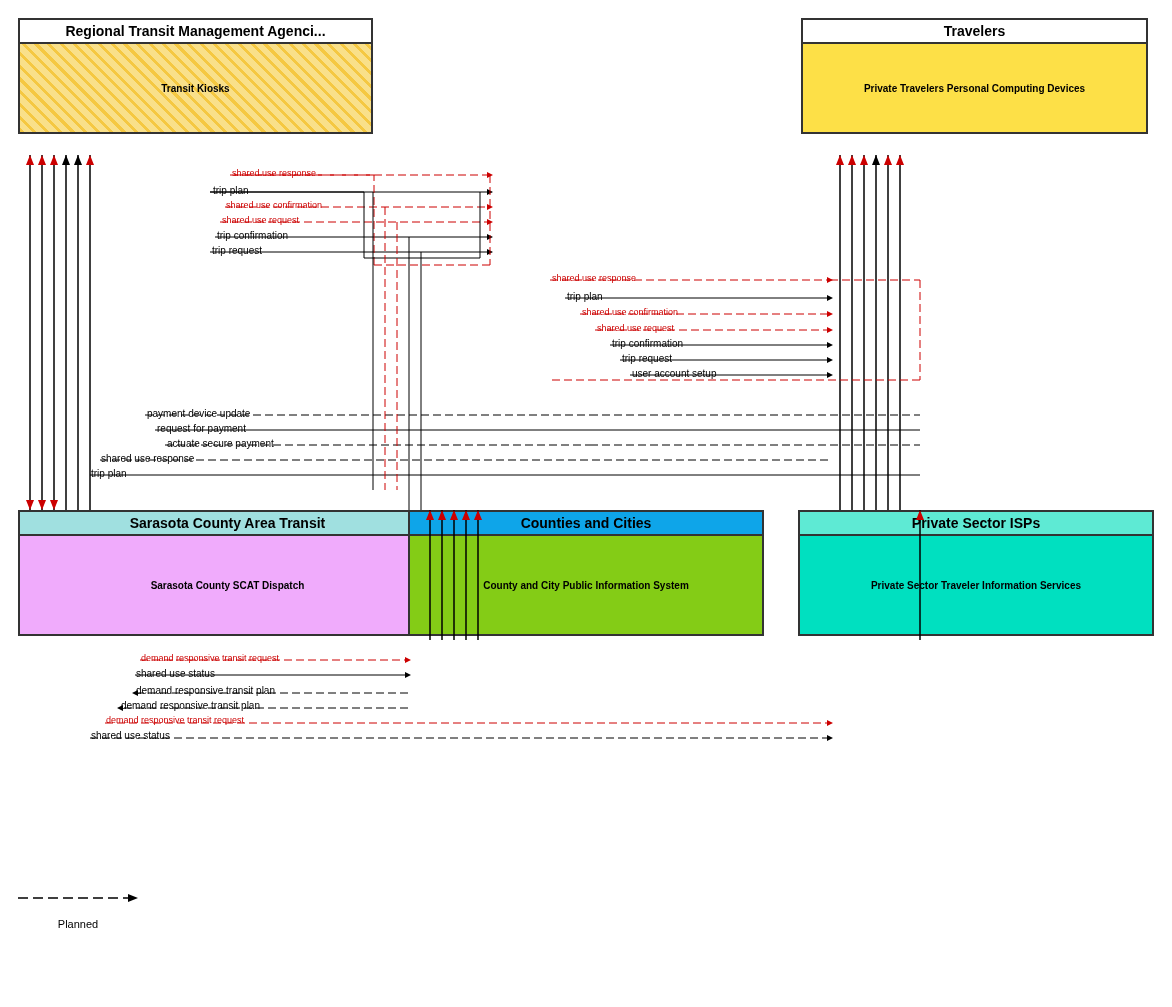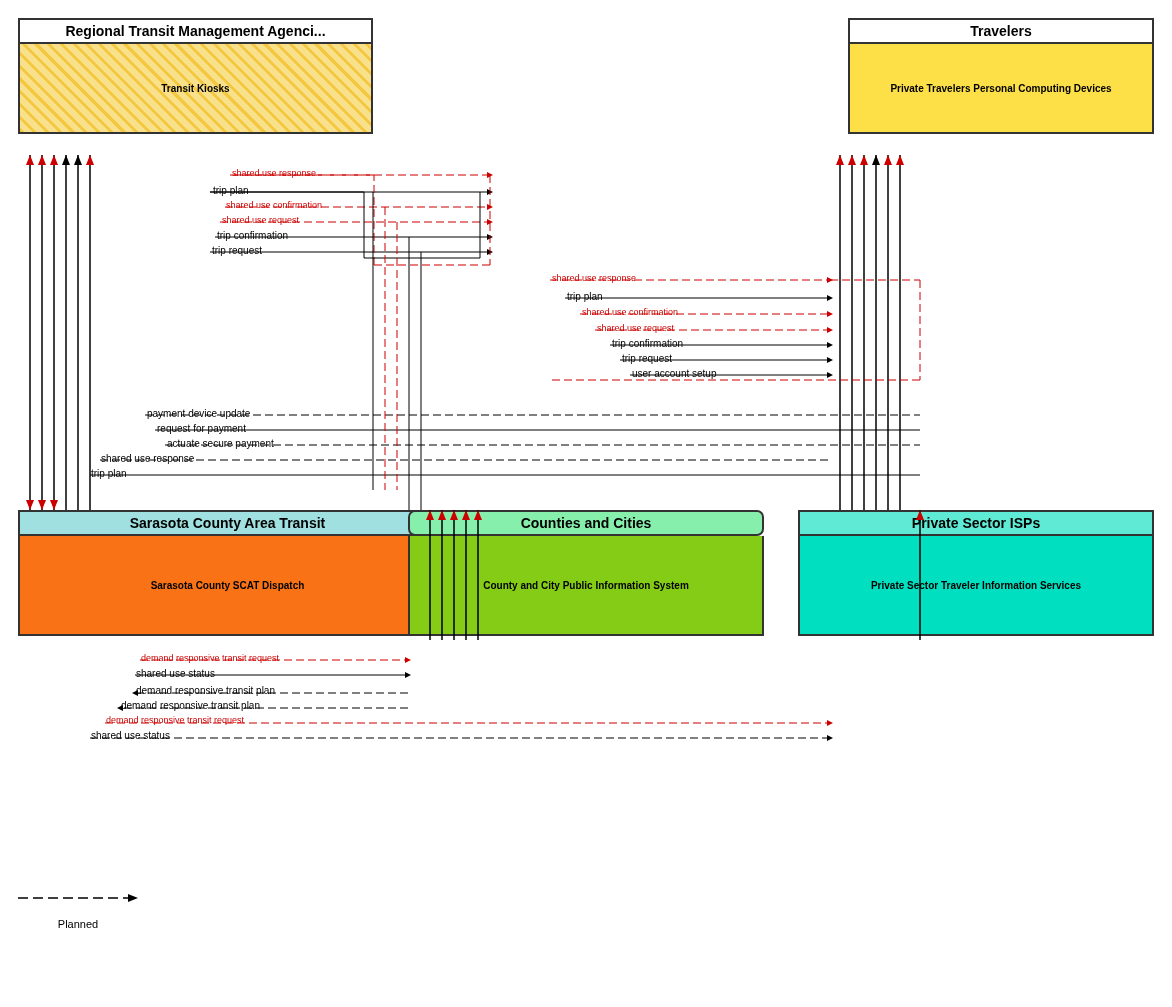--- a/index.html
+++ b/index.html
@@ -60,55 +60,54 @@
         45deg,
         #f5c842,
         #f5c842 3px,
         #f9e08a 3px,
         #f9e08a 9px
       );
     }
 
     
     .travelers {
-      right: 18px;
+      right: 24px;
       top: 18px;
-      width: 306px;
+      width: 347px;
     }
     .travelers .box-header {
       background: #fff;
     }
     .travelers .box-body {
       background: #fde047;
     }
 
     
     .scat {
       left: 18px;
       top: 510px;
       width: 419px;
     }
     .scat .box-header {
       background: #a0e0e0;
       border-color: #333;
     }
     .scat .box-body {
-      background: #f97316;
+      background: #f0abfc;
       min-height: 100px;
     }
 
     
     .counties {
       left: 408px;
       top: 510px;
       width: 356px;
     }
     .counties .box-header {
-      background: #86efac;
-      border-radius: 7px;
+      background: #0ea5e9;
     }
     .counties .box-body {
       background: #84cc16;
       min-height: 100px;
     }
 
     
     .isps {
       right: 18px;
       top: 510px;

